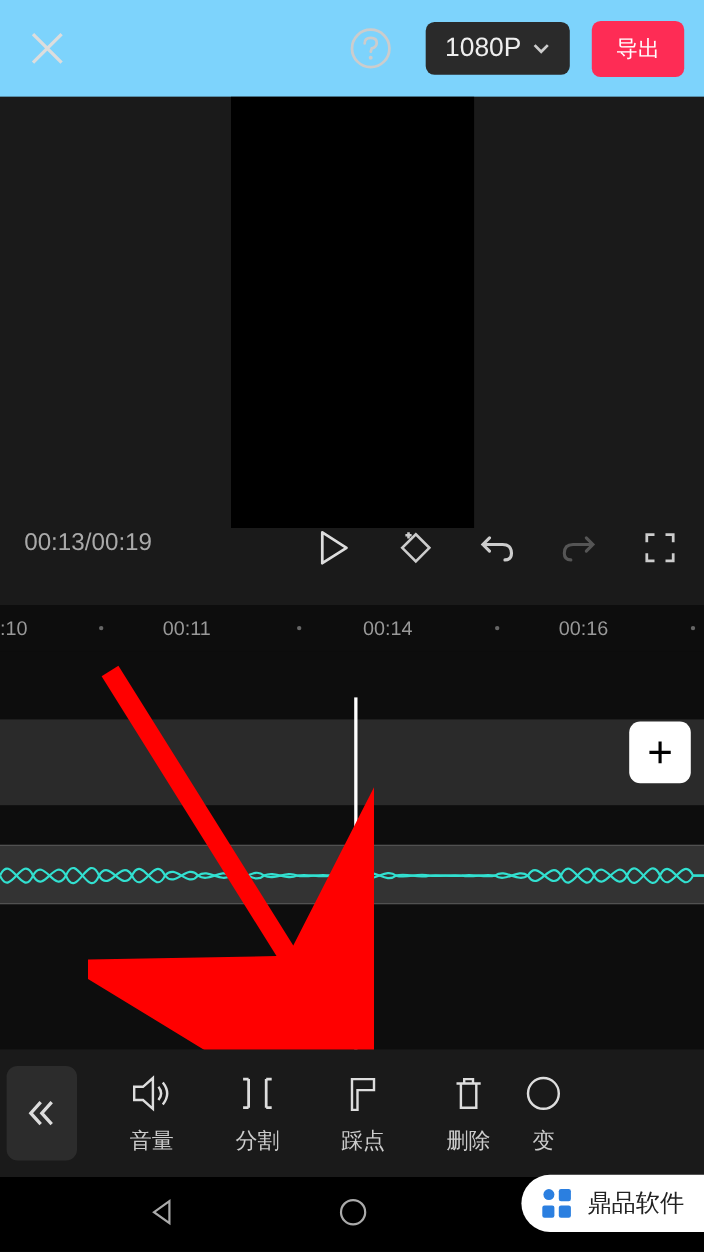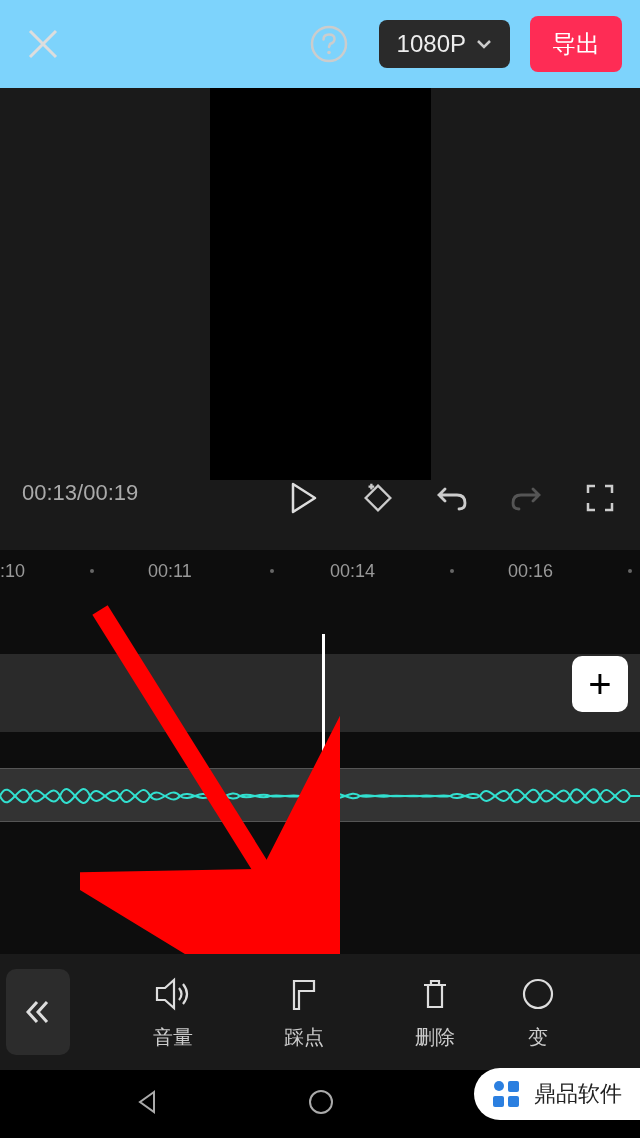--- a/index.html
+++ b/index.html
@@ -6,21 +6,21 @@
   html, body { width: 640px; height: 1138px; background: #000; font-family: -apple-system, "PingFang SC", "Microsoft YaHei", sans-serif; overflow: hidden; color: #fff; }
   .app { width: 640px; height: 1138px; background: #1a1a1a; position: relative; }
 
   
   .header { height: 88px; display: flex; align-items: center; padding: 0 18px; background: #7dd3fc; }
   .close-x { width: 50px; height: 50px; display: flex; align-items: center; justify-content: center; }
   .spacer { flex: 1; }
   .help-btn { width: 44px; height: 44px; display: flex; align-items: center; justify-content: center; margin-right: 28px; }
   .res-select { display: flex; align-items: center; justify-content: center; background: #2a2a2a; border-radius: 8px; padding: 10px 18px; font-size: 24px; color: #eee; margin-right: 20px; }
   .res-select .caret { margin-left: 10px; }
-  .export-btn { background: #FE2C55; color: #fff; font-size: 24px; padding: 12px 22px; border-radius: 8px; }
+  .export-btn { background: #FE2C55; color: #fff; font-size: 20px; padding: 12px 22px; border-radius: 8px; }
 
   
   .preview-area { height: 392px; background: #1a1a1a; display: flex; align-items: center; justify-content: center; }
   .preview-frame { width: 221px; height: 392px; background: #000; }
 
   
   .transport { height: 70px; display: flex; align-items: flex-start; padding: 0 22px; background: #1a1a1a; gap: 40px; }
   .timecode { font-size: 22px; color: #aaa; flex: 1; }
   .trow { display: flex; gap: 38px; align-items: center; }
   .ticon { width: 36px; height: 36px; display: flex; align-items: center; justify-content: center; color: #ddd; }
@@ -40,21 +40,21 @@
 
   .audio-track { position: absolute; top: 176px; left: 0; right: 0; height: 54px; background: #333; border-top: 1px solid #555; border-bottom: 1px solid #555; }
   .waveform { position: absolute; inset: 0; }
 
   .playhead { position: absolute; top: 42px; bottom: 0; left: 322px; width: 3px; background: #fff; z-index: 5; }
 
   
   .red-arrow { position: absolute; z-index: 20; pointer-events: none; }
 
   
-  .toolbar { height: 116px; background: #1a1a1a; display: flex; align-items: center; padding-left: 6px; gap: 35px; }
+  .toolbar { height: 116px; background: #1a1a1a; display: flex; align-items: center; padding-left: 6px; }
   .collapse { width: 64px; height: 86px; background: #2c2c2c; border-radius: 10px; display: flex; align-items: center; justify-content: center; margin-right: 20px; }
   .tool { width: 96px; display: flex; flex-direction: column; align-items: center; gap: 10px; color: #ddd; }
   .tool-icon { width: 40px; height: 40px; display: flex; align-items: center; justify-content: center; }
   .tool-label { font-size: 20px; color: #ccc; }
 
   
   .navbar { height: 68px; background: #000; display: flex; align-items: center; justify-content: space-around; padding: 0 60px; position: relative; }
   .nav-icon { color: #aaa; }
 
   
@@ -173,20 +173,28 @@
       <div class="tool-icon">
         <svg width="38" height="34" viewBox="0 0 38 34">
             <path d="M3 11 L3 23 L11 23 L20 31 L20 3 L11 11 Z" stroke="#ddd" stroke-width="2.2" fill="none"></path>
             <path d="M25 11 Q30 17 25 23 M29 7 Q37 17 29 27" stroke="#ddd" stroke-width="2.2" fill="none"></path>
           </svg>
       </div>
       <div class="tool-label">音量</div>
     </div>
     <div class="tool">
       <div class="tool-icon">
+        <svg width="34" height="34" viewBox="0 0 34 34">
+            <path d="M9 4 L9 30 M4 4 L9 4 M4 30 L9 30 M25 4 L25 30 M30 4 L25 4 M30 30 L25 30" stroke="#ddd" stroke-width="2.5" fill="none"></path>
+          </svg>
+      </div>
+      <div class="tool-label">分割</div>
+    </div>
+    <div class="tool">
+      <div class="tool-icon">
         <svg width="30" height="34" viewBox="0 0 30 34">
             <path d="M5 4 L25 4 L25 14 L10 14 L10 32 L5 32 Z" stroke="#ddd" stroke-width="2.2" fill="none"></path>
           </svg>
       </div>
       <div class="tool-label">踩点</div>
     </div>
     <div class="tool">
       <div class="tool-icon">
         <svg width="30" height="34" viewBox="0 0 30 34">
             <path d="M4 8 L26 8 M8 8 L8 30 L22 30 L22 8 M11 4 L19 4 L19 8 L11 8 Z" stroke="#ddd" stroke-width="2.2" fill="none"></path>

